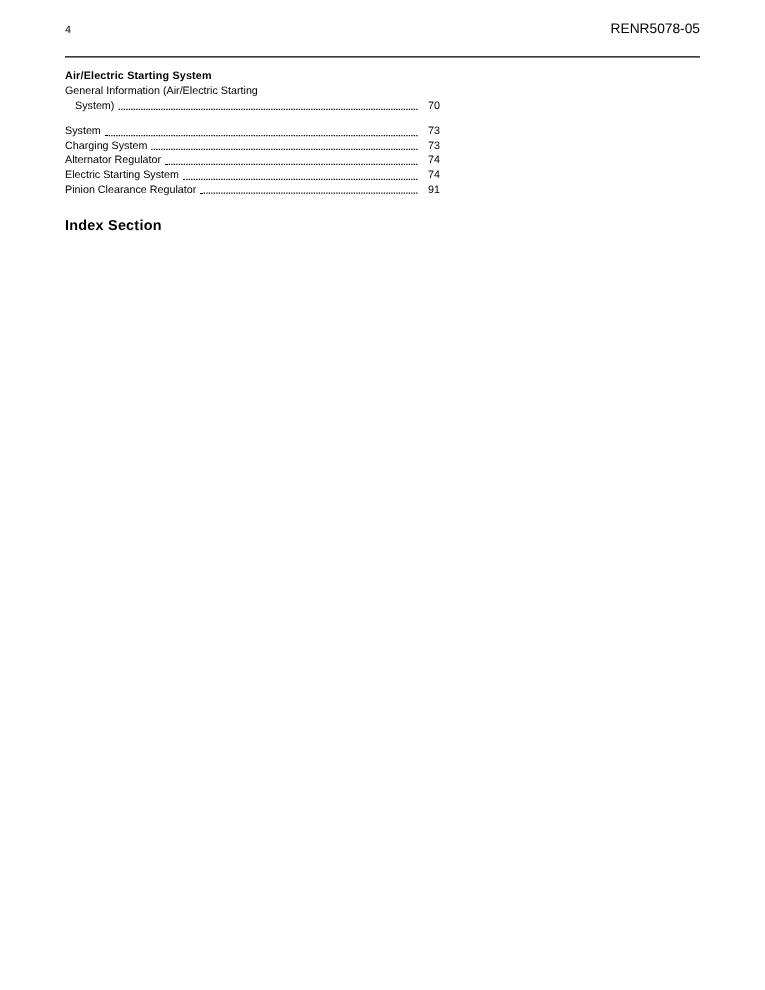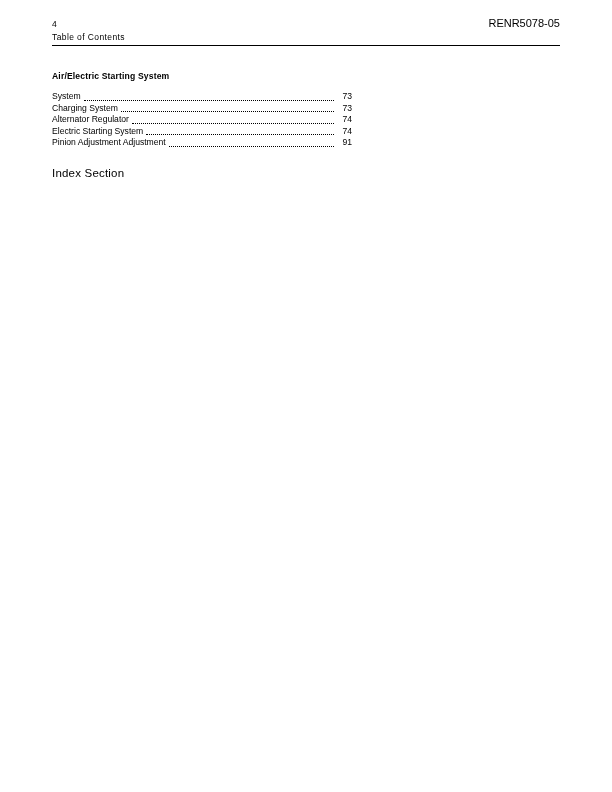--- a/index.html
+++ b/index.html
@@ -52,21 +52,21 @@
     left: 52px;
     top: 45px;
     width: 508px;
     height: 1px;
     background: #000000;
   }
   
   .toc {
     position: absolute;
     left: 52px;
-    top: 70px;
+    top: 54px;
     width: 300px;
   }
   .group {
     margin-bottom: 9px;
   }
   .group-title {
     font-size: 8.6px;
     font-weight: bold;
     line-height: 12px;
     margin-bottom: 1px;
@@ -103,49 +103,54 @@
     display: block;
   }
   .entry.wrapped .line2 {
     display: flex;
     align-items: flex-end;
     padding-left: 8px;
   }
   
   .section-heading {
     font-size: 11.5px;
-    font-weight: normal;
+    font-weight: bold;
     margin-top: 18px;
     margin-bottom: 10px;
     letter-spacing: 0.2px;
   }
   .section-entries .entry {
     padding-left: 2px;
   }
 </style>
 </head>
 <body>
 
 <div class="page">
 
   <div class="header">
     <div class="header-row">
       <span class="header-left-num">4</span>
       <span class="header-right">RENR5078-05</span>
     </div>
-    <div class="header-sub">Table  of  Contents</div>
   </div>
   <div class="header-rule"></div>
 
   <div class="toc">
 
     <div class="group">
       <div class="group-title">Air/Electric Starting System</div>
 
       <div class="entry wrapped">
+        <span class="line1">General  Information  (Air/Electric  Starting</span>
+        <span class="line2">
+          <span class="entry-text">System)</span>
+          <span class="entry-dots"></span>
+          <span class="entry-page">70</span>
+        </span>
       </div>
     </div>
 
     <div class="group">
 
 
       <div class="entry">
         <span class="entry-text">System</span>
         <span class="entry-dots"></span>
         <span class="entry-page">73</span>
@@ -163,21 +168,21 @@
         <span class="entry-page">74</span>
       </div>
 
       <div class="entry">
         <span class="entry-text">Electric Starting System</span>
         <span class="entry-dots"></span>
         <span class="entry-page">74</span>
       </div>
 
       <div class="entry">
-        <span class="entry-text">Pinion Adjustment Adjustment</span>
+        <span class="entry-text">Pinion Clearance Regulator</span>
         <span class="entry-dots"></span>
         <span class="entry-page">91</span>
       </div>
     </div>
 
     <div class="section-heading">Index Section</div>
 
   </div>
 </div>
 

